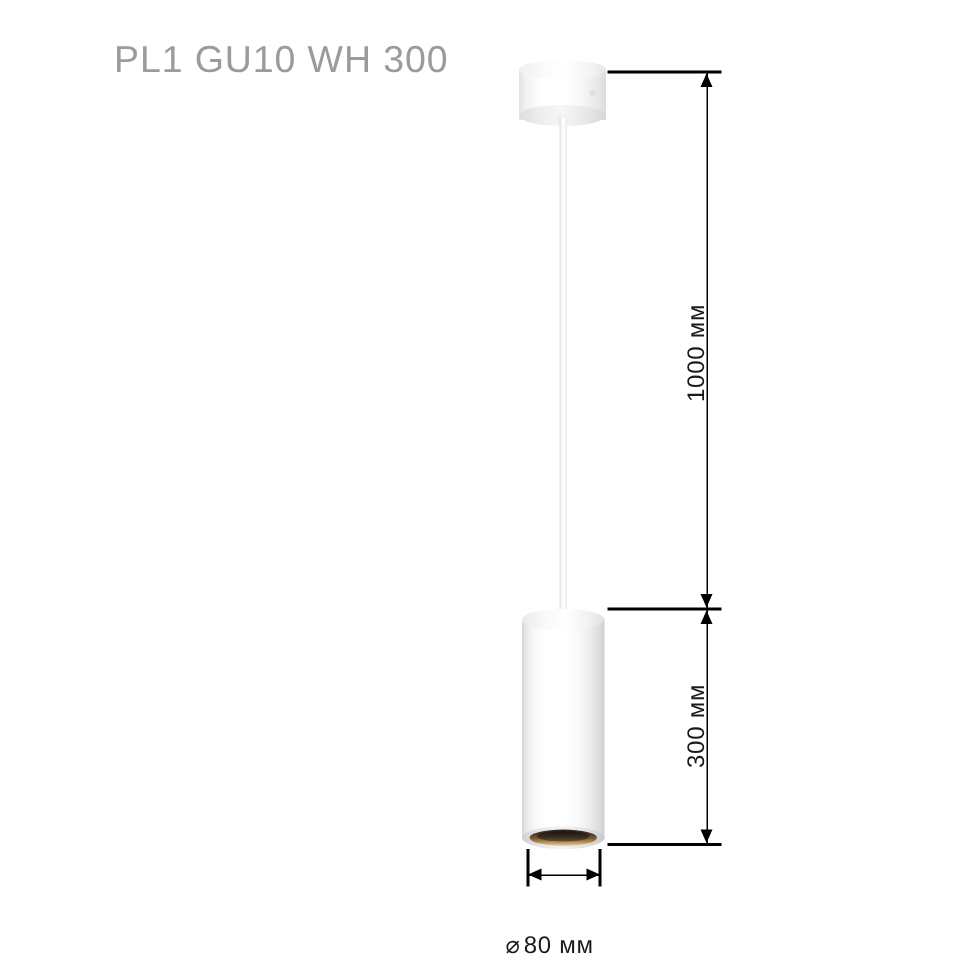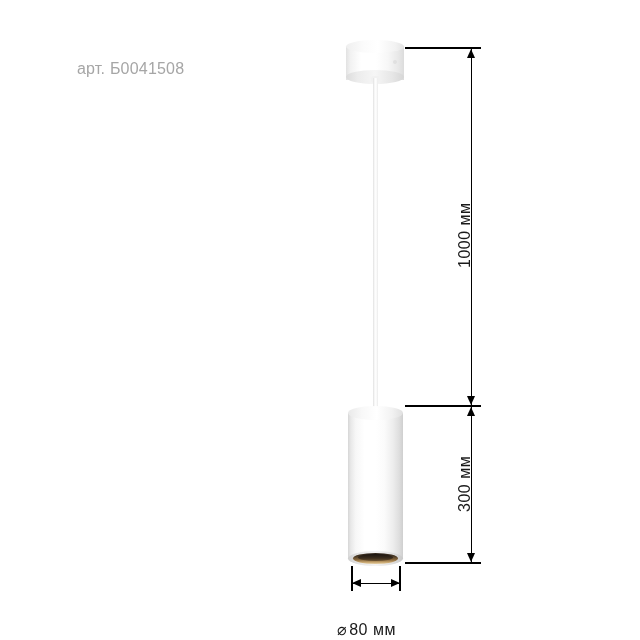--- a/index.html
+++ b/index.html
@@ -234,21 +234,21 @@
   .dia-sym {
     display: inline-block;
     margin-right: 2px;
   }
 </style>
 </head>
 <body>
 
 <div id="root">
 
-  <div id="product-article">арт. Б0041508</div>
+  <div id="product-title">PL1 GU10 WH 300</div>
 
   <div id="product-figure">
 
     <div id="canopy">
       <div id="canopy-body"></div>
       <div id="canopy-bottom"></div>
       <div id="canopy-top"></div>
       <div id="canopy-screw"></div>
     </div>
 

